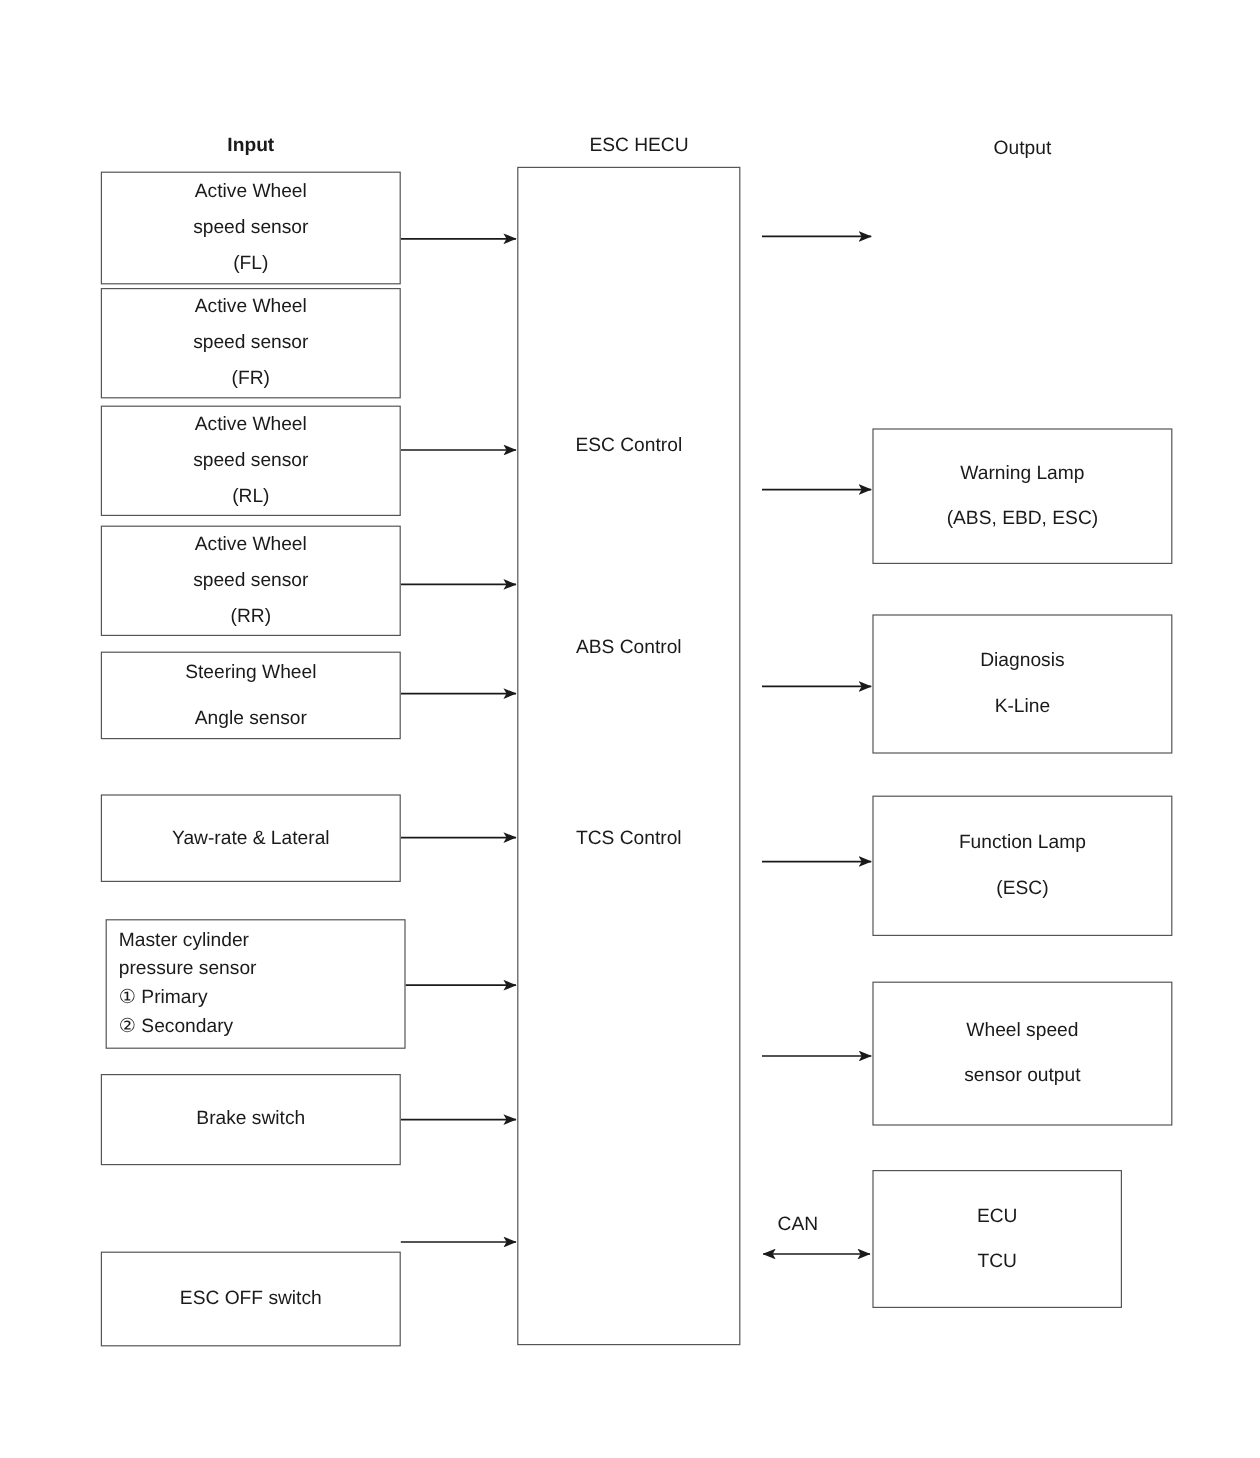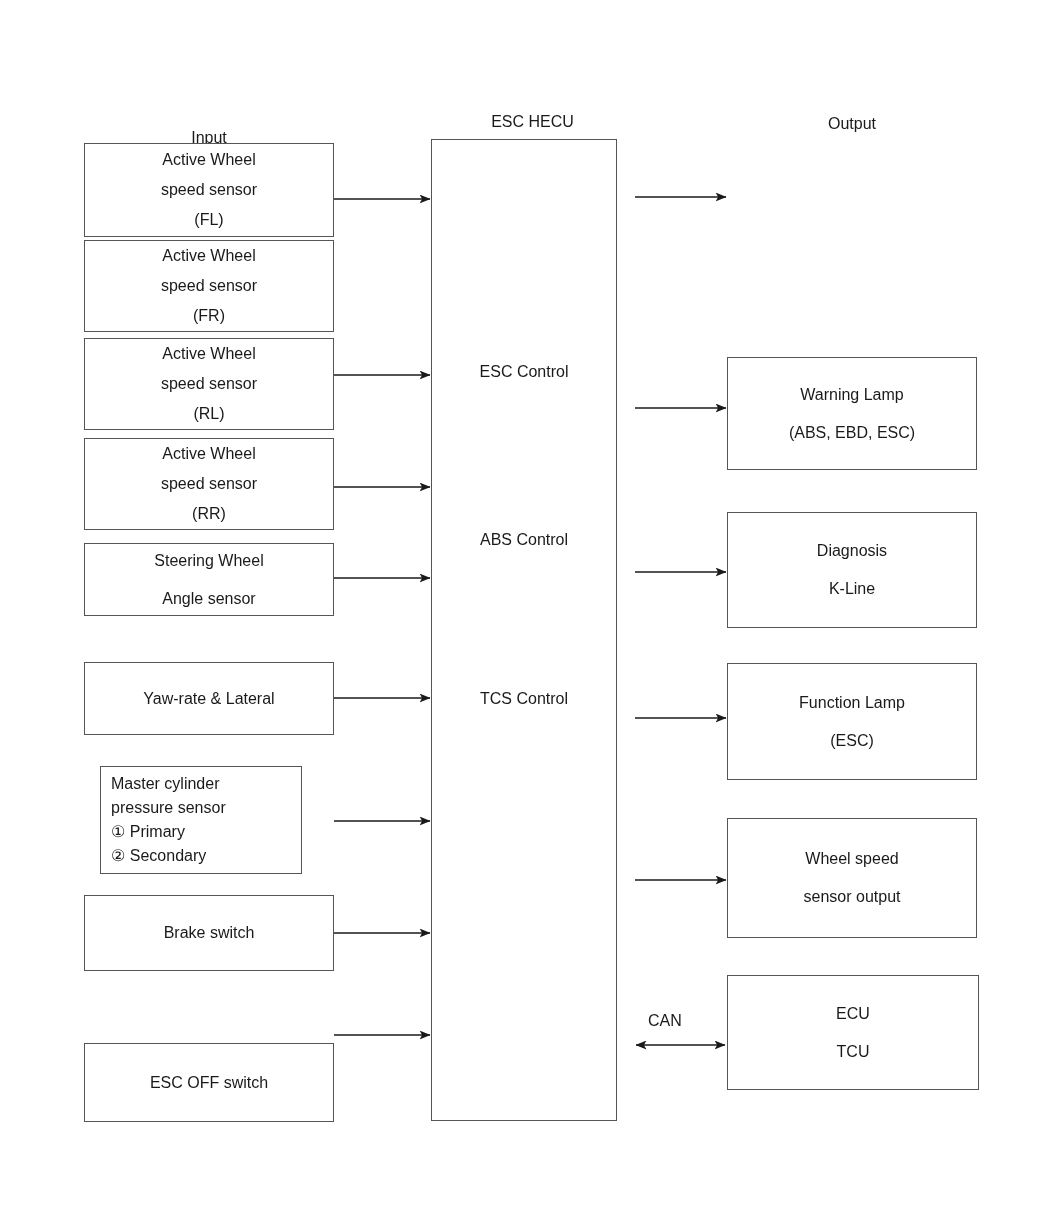--- a/index.html
+++ b/index.html
@@ -85,21 +85,21 @@
   svg.wires line {
     stroke: #1a1a1a;
     stroke-width: 1.4;
   }
 </style>
 </head>
 <body>
 
 <div id="canvas">
 
-  <div class="col-header" style="left:84px; top:128px; width:250px;">Input</div>
+  <div class="col-header" style="left:84px; top:112px; width:250px;font-weight:bold;">Input</div>
   <div class="col-header" style="left:431px; top:112px; width:203px;">ESC HECU</div>
   <div class="col-header" style="left:727px; top:114px; width:250px;">Output</div>
 
   <svg class="wires" viewBox="0 0 1050 1215">
     <defs>
       <marker id="arrowEnd" markerWidth="11" markerHeight="9" refX="10.5" refY="4.5" orient="auto" markerUnits="userSpaceOnUse">
         <path d="M0,0 L11,4.5 L0,9 L2.6,4.5 Z" fill="#1a1a1a"></path>
       </marker>
       <marker id="arrowStart" markerWidth="11" markerHeight="9" refX="0.5" refY="4.5" orient="auto" markerUnits="userSpaceOnUse">
         <path d="M11,0 L0,4.5 L11,9 L8.4,4.5 Z" fill="#1a1a1a"></path>
@@ -157,21 +157,21 @@
 
   <div class="node" style="left:84px; top:543px; width:250px; height:73px;">
     <div class="line spaced">Steering Wheel</div>
     <div class="line spaced">Angle sensor</div>
   </div>
 
   <div class="node" style="left:84px; top:662px; width:250px; height:73px;">
     <div class="line spaced">Yaw-rate &amp; Lateral</div>
   </div>
 
-  <div class="node left-text tight" style="left:100px; top:766px; width:202px; height:108px;padding-left:10px;">
+  <div class="node left-text tight" style="left:88px; top:766px; width:250px; height:108px;padding-left:10px;">
     <div class="line">Master cylinder</div>
     <div class="line">pressure sensor</div>
     <div class="line">① Primary</div>
     <div class="line">② Secondary</div>
   </div>
 
   <div class="node" style="left:84px; top:895px; width:250px; height:76px;">
     <div class="line">Brake switch</div>
   </div>
 
@@ -193,18 +193,18 @@
   <div class="node" style="left:727px; top:663px; width:250px; height:117px;">
     <div class="line spaced">Function Lamp</div>
     <div class="line spaced">(ESC)</div>
   </div>
 
   <div class="node" style="left:727px; top:818px; width:250px; height:120px;">
     <div class="line spaced">Wheel speed</div>
     <div class="line spaced">sensor output</div>
   </div>
 
-  <div class="node" style="left:727px; top:975px; width:252px; height:115px;text-align:center;">
+  <div class="node" style="left:727px; top:975px; width:208px; height:115px;text-align:center;">
     <div class="line spaced">ECU</div>
     <div class="line spaced">TCU</div>
   </div>
 
 </div>
 
 </body></html>

